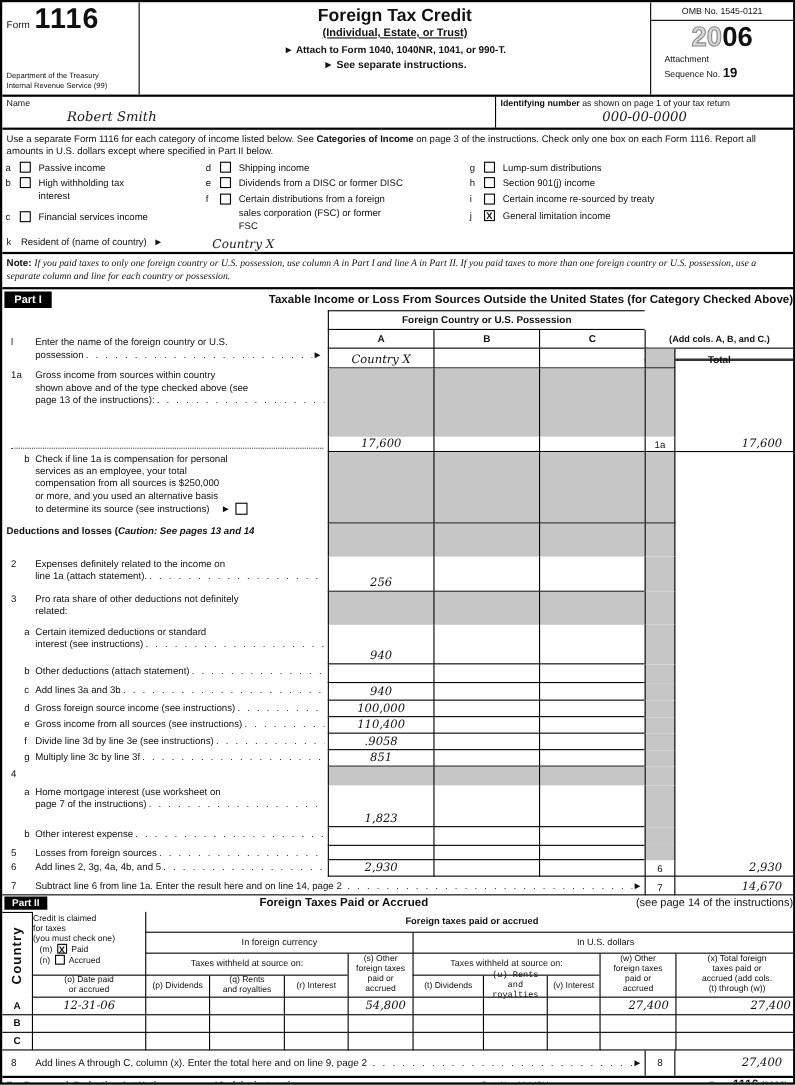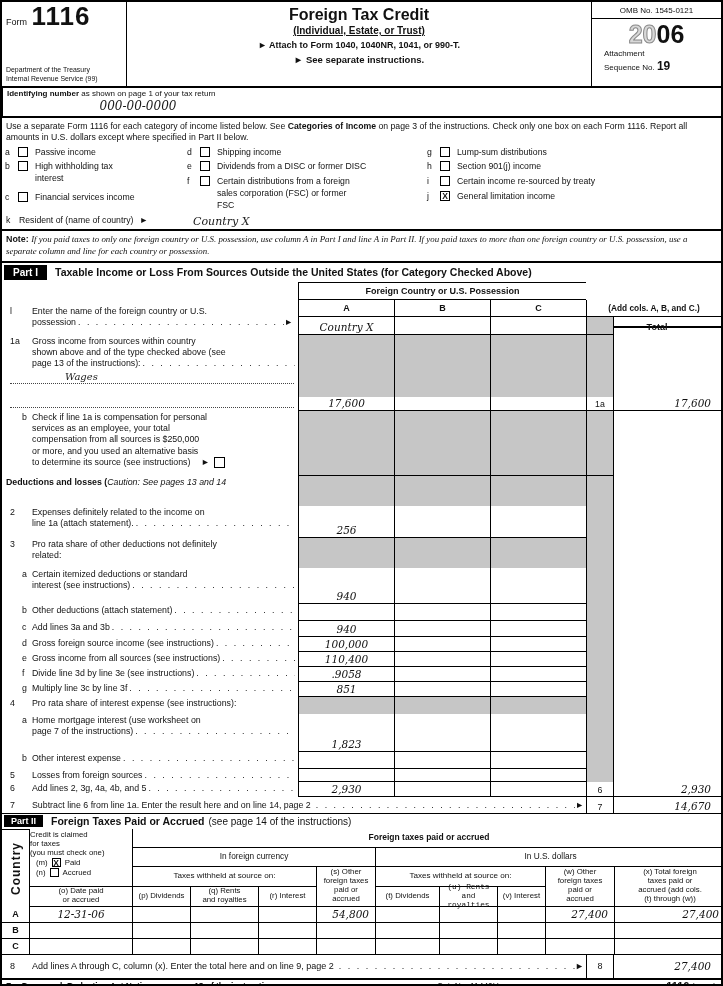--- a/index.html
+++ b/index.html
@@ -39,33 +39,33 @@
   .cat .cl { width:13px; flex:none; }
   .cbx { width:10px; height:10px; border:1px solid #000; flex:none; margin-right:7px;
          font-size:8.5px; line-height:9px; text-align:center; font-weight:bold; }
   .cat .clab { line-height:1.35; }
   .krow { height:16px; border-bottom:2px solid #000; font-size:8.7px; display:flex; padding-left:4px; }
   .krow .cl { width:13px; }
   .krow .entry { font-size:11px; margin-left:45px; }
   .note { height:32px; border-bottom:2.5px solid #000; font-size:8.9px; line-height:1.35; padding:2px 5px 0 4px; }
   .note i { font-family:"Liberation Serif", serif; }
   
-  .pbar { display:flex; align-items:center; }
+  .pbar { display:flex; align-items:center;justify-content:space-between; }
   .p1bar { height:19px; }
   .plabel { background:#000; color:#fff; font-weight:bold; font-size:10px; padding:2px 9px; margin:0 8px 0 2px; }
   .ptitle { font-weight:bold; font-size:10.5px; }
   .ptitle2 { font-size:10px; margin-left:4px; }
   
   .r { display:flex; align-items:stretch; }
   .lab { width:296px; position:relative; font-size:8.8px; line-height:1.3; padding-top:1px; }
   .lab7 { width:584px; position:relative; font-size:8.8px; display:flex; align-items:center; }
   .no { position:absolute; left:8px; top:1px; }
   .no-sub { left:20px; }
   .ltext { margin-left:30px; margin-right:3px; }
-  .ltext0 { margin-left:4px; margin-right:3px; }
+  .ltext0 { margin-left:4px; margin-right:3px;font-weight:bold; }
   .lline { display:flex; }
   .dots { flex:1; overflow:hidden; white-space:nowrap; padding:0 2px; letter-spacing:2px; }
   .arr { flex:none; padding-right:2px; }
   .ca, .cb, .cc { width:96px; border-left:1px solid #000; font-size:9px;
        display:flex; justify-content:center; align-items:flex-end; padding-bottom:1px; }
   .cn { width:28px; border-left:1px solid #000; border-right:1px solid #000; font-size:8.8px;
        display:flex; justify-content:center; align-items:flex-end; padding-bottom:1px; }
   .ct { flex:1; font-size:9px; display:flex; justify-content:flex-end; align-items:flex-end; padding:0 10px 1px 0; }
   .g { background:#c6c6c6; }
   .bb { border-bottom:1px solid #000; }
@@ -133,20 +133,24 @@
       </div>
       <div class="attachline">
         <div>Attachment</div>
         <div><span>Sequence No.</span>
           <span class="seqno">19</span></div>
       </div>
     </div>
   </div>
 
   <div class="idrow">
+    <div class="id-left">
+      <div class="smalllab">Name</div>
+      <div class="entry name-val">Robert Smith</div>
+    </div>
     <div class="id-right">
       <div class="smalllab"><b>Identifying number</b><span> as shown on page 1 of your tax return</span></div>
       <div class="entry id-val">000-00-0000</div>
     </div>
   </div>
 
   <div class="intro"><span>Use a separate Form 1116 for each category of income listed below. See </span><b>Categories of Income</b><span> on page 3 of the instructions. Check only one box on each Form 1116. Report all amounts in U.S. dollars except where specified in Part II below.</span></div>
 
   <div class="cats">
     <div class="catcol" style="left:3px; width:180px;">
@@ -218,21 +222,21 @@
 
   <div class="pbar p1bar">
     <span class="plabel">Part I</span>
     <span class="ptitle">Taxable Income or Loss From Sources Outside the United States (for Category Checked Above)</span>
   </div>
 
   <div>
     <div class="r" style="height:18px;">
       <div class="lab"></div>
       <div class="hcell gh bl bt bb" style="border-left:1px solid #000;">Foreign Country or U.S. Possession</div>
-      <div class="hcell th bt bb" style="border-left:7px solid #8b5cf6; flex:1;margin-top:44px;">Total</div>
+      <div class="hcell th bt bb" style="border-left:1px solid #8b5cf6; flex:1;margin-top:44px;">Total</div>
     </div>
     <div class="r" style="height:17px;">
       <div class="lab"></div>
       <div class="hcell bb" style="width:96px; border-left:1px solid #000;">A</div>
       <div class="hcell bb" style="width:96px; border-left:1px solid #000;">B</div>
       <div class="hcell bb" style="width:96px; border-left:1px solid #000;">C</div>
       <div class="hcell addcols bb" style="flex:1; border-left:1px solid #000;">(Add cols. A, B, and C.)</div>
     </div>
 
     <div class="r" style="height:18px;">
@@ -258,21 +262,20 @@
 
     <div class="r" style="height:62px;">
       <div class="lab">
         <span class="no">1a</span>
         <div class="ltext">Gross income from sources within country</div>
         <div class="ltext">shown above and of the type checked above (see</div>
         <div class="ltext lline">
             <span>page 13 of the instructions):</span>
             <span class="dots">. . . . . . . . . . . . . . . . . . . . . . . . . . . . . . . . . . . . . . . . . . . . . . . . . . . . . . . .</span>
           </div>
-        <div class="wagesline"><span class="entry">Wages</span></div>
       </div>
       <div class="ca g"></div>
       <div class="cb g"></div>
       <div class="cc g"></div>
       <div class="cn g"></div>
       <div class="ct"></div>
     </div>
 
     <div class="r" style="height:14px;">
       <div class="lab">
@@ -464,21 +467,20 @@
         </div>
       <div class="cb bb"></div>
       <div class="cc bb"></div>
       <div class="cn g"></div>
       <div class="ct"></div>
     </div>
 
     <div class="r" style="height:17px;">
       <div class="lab">
         <span class="no">4</span>
-        <div class="ltext">Pro rata share of interest expense (see instructions):</div>
       </div>
       <div class="ca g"></div>
       <div class="cb g"></div>
       <div class="cc g"></div>
       <div class="cn g"></div>
       <div class="ct"></div>
     </div>
 
     <div class="r" style="height:38px;">
       <div class="lab">

